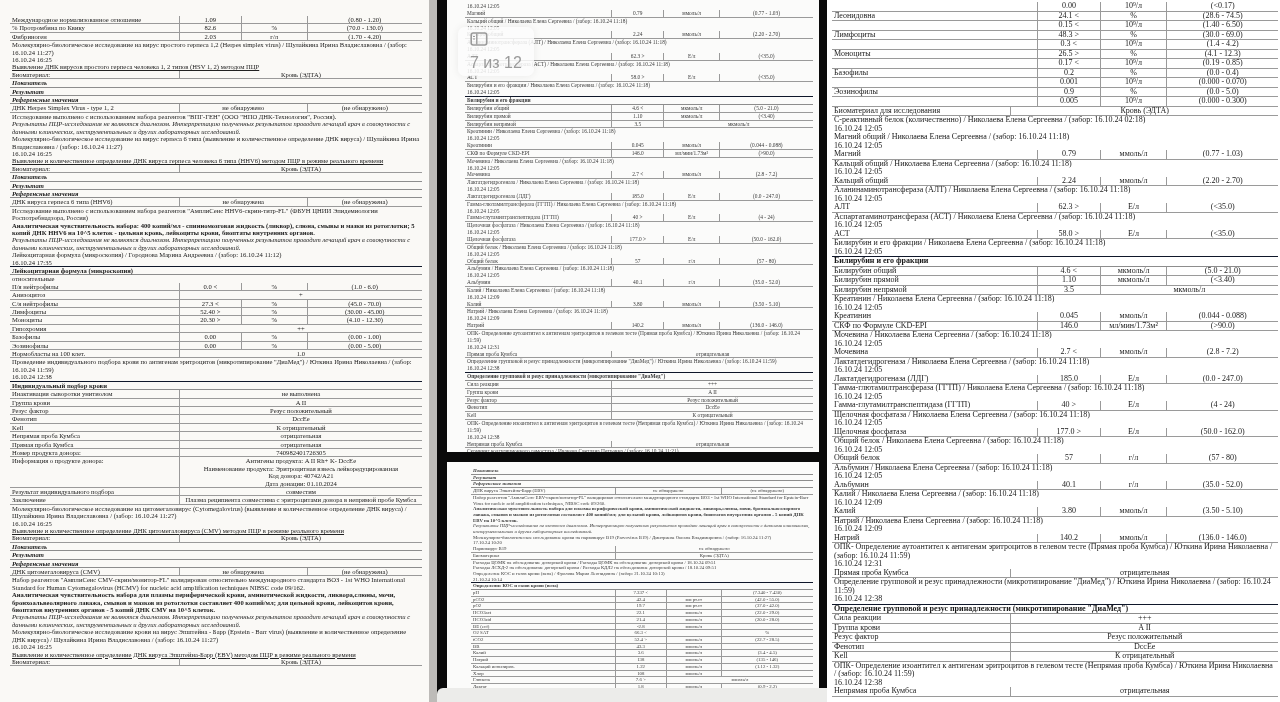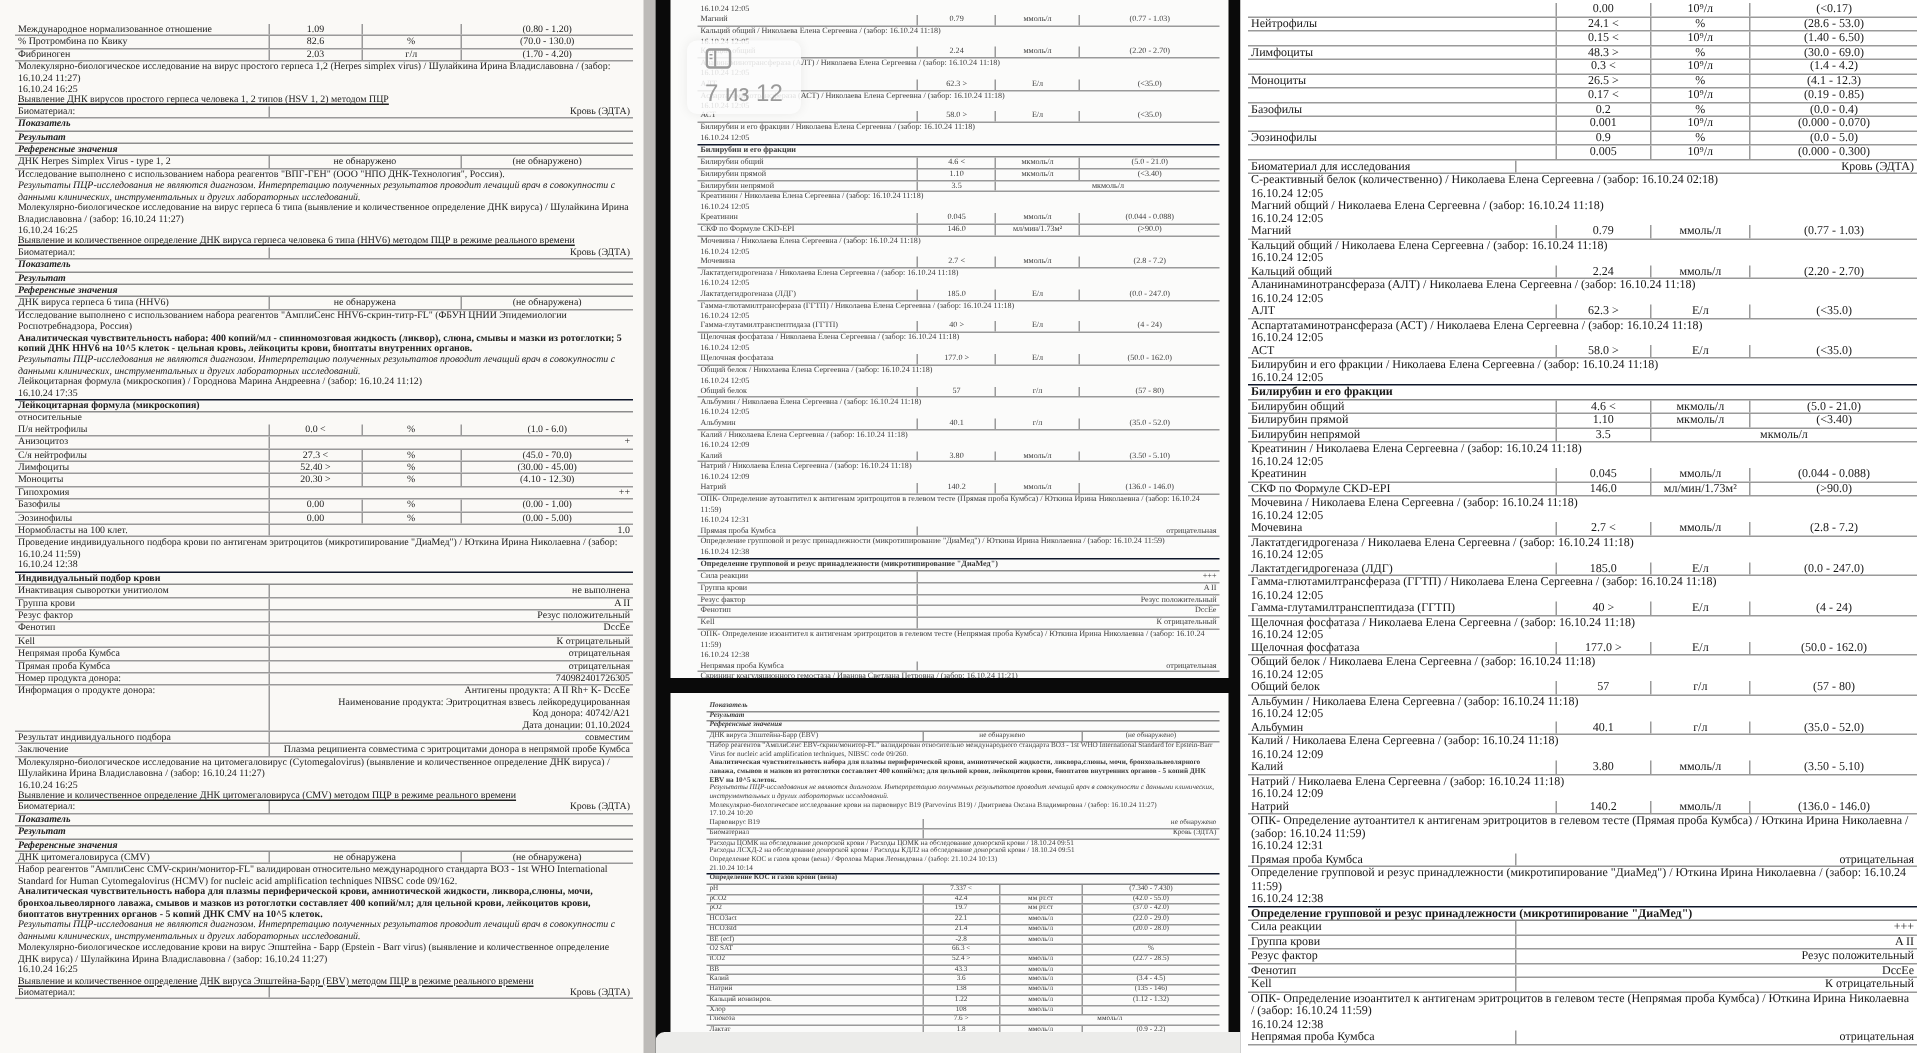--- a/index.html
+++ b/index.html
@@ -44,21 +44,21 @@
   .row .c0{text-align:left;}
   .bld{font-weight:normal;}
   .left-doc .row.r4,.left-doc .row.r3a,.left-doc .row.r3b{grid-template-columns:41% 15% 16% 28%;}
   .left-doc .row.r2{grid-template-columns:41% 59%;}
   .mid-doc .row.r4,.mid-doc .row.r3a,.mid-doc .row.r3b{grid-template-columns:42% 15% 16% 27%;}
   .mid-doc .row.r2{grid-template-columns:42% 58%;}
   .right-doc .row.r4,.right-doc .row.r3a,.right-doc .row.r3b{grid-template-columns:46% 14% 15% 25%;}
   .right-doc .row.r2{grid-template-columns:40% 60%;}
   .row.r3a .c1{grid-column:2/4;}
   .row.r3b .c2{grid-column:3/5;}
-  .row.r2 .c1{text-align:right;}
+  .row.r2 .c1{text-align:center;}
 </style>
 </head>
 <body>
 
 <div class="app">
 
   <div class="left-panel">
     <div class="left-doc">
         <div class="row r4">
           <span class="c c0">Международное нормализованное отношение</span>
@@ -548,24 +548,24 @@
 
   <div class="right-panel">
     <div class="right-doc">
         <div class="row r4">
           <span class="c c0"></span>
           <span class="c c1">0.00</span>
           <span class="c c2">10⁹/л</span>
           <span class="c c3">(&lt;0.17)</span>
         </div>
         <div class="row r4">
-          <span class="c c0">Нейтрофилы</span>
+          <span class="c c0">Леонидовна</span>
           <span class="c c1 bld">24.1 &lt;</span>
           <span class="c c2">%</span>
-          <span class="c c3">(28.6 - 53.0)</span>
+          <span class="c c3">(28.6 - 74.5)</span>
         </div>
         <div class="row r4">
           <span class="c c0"></span>
           <span class="c c1 bld">0.15 &lt;</span>
           <span class="c c2">10⁹/л</span>
           <span class="c c3">(1.40 - 6.50)</span>
         </div>
         <div class="row r4">
           <span class="c c0">Лимфоциты</span>
           <span class="c c1 bld">48.3 &gt;</span>

